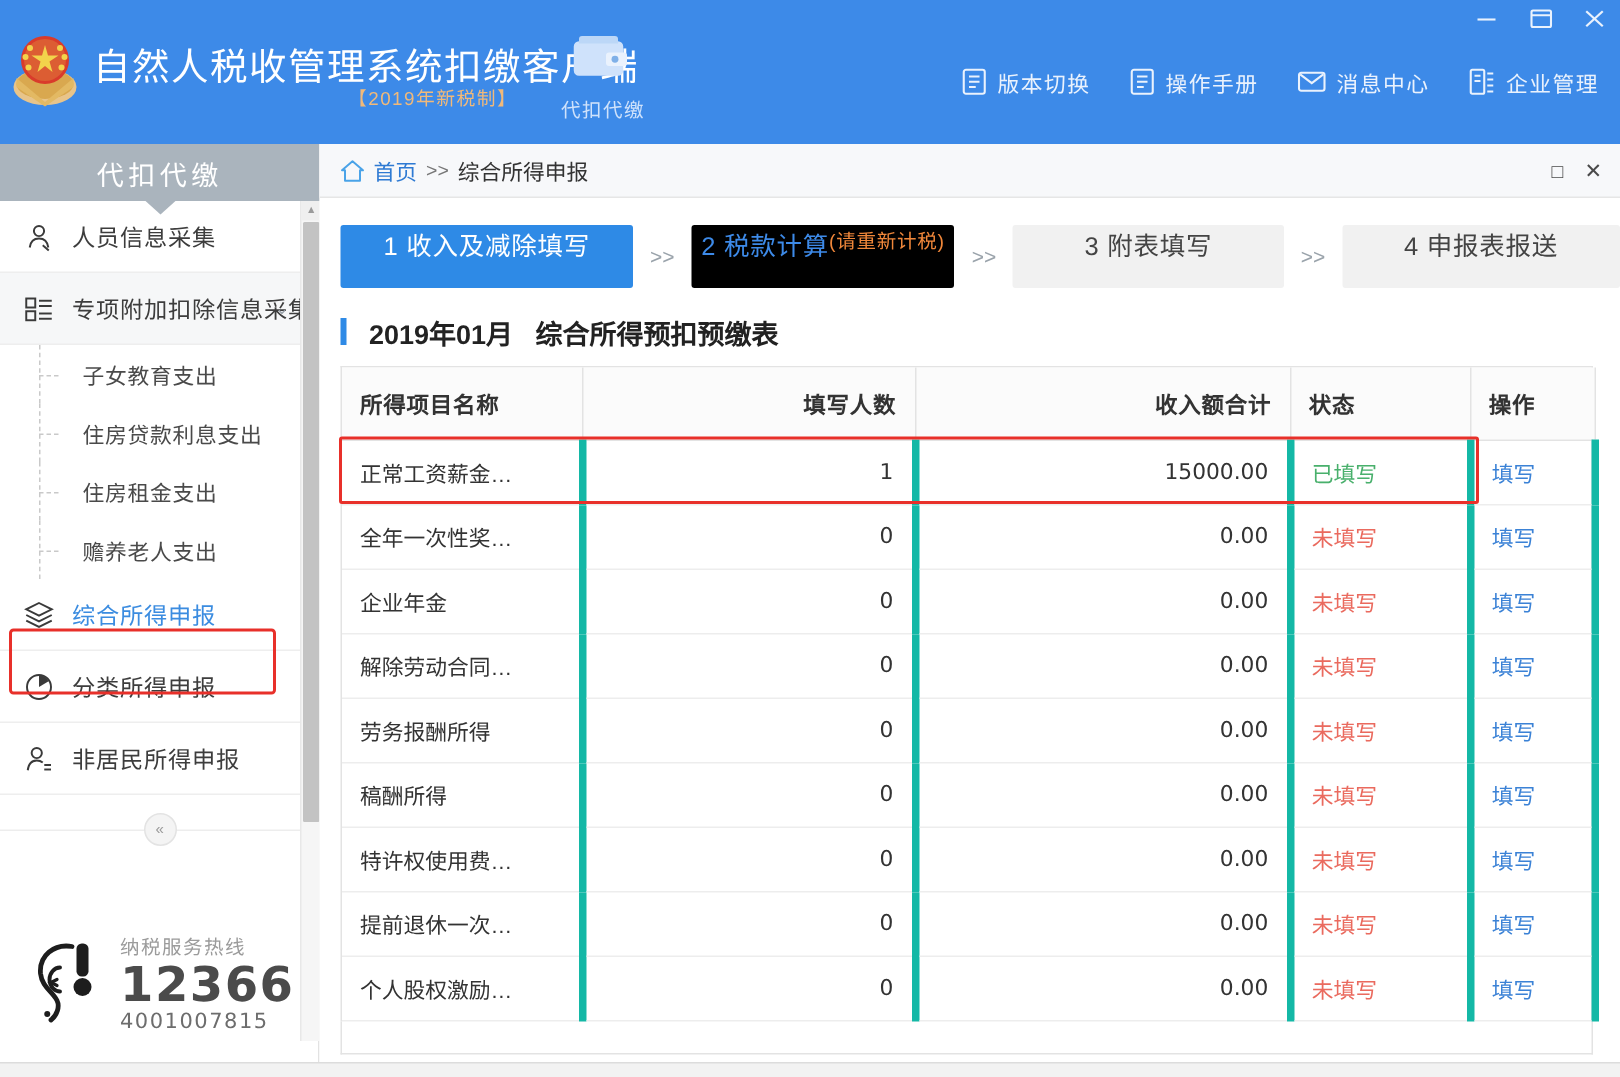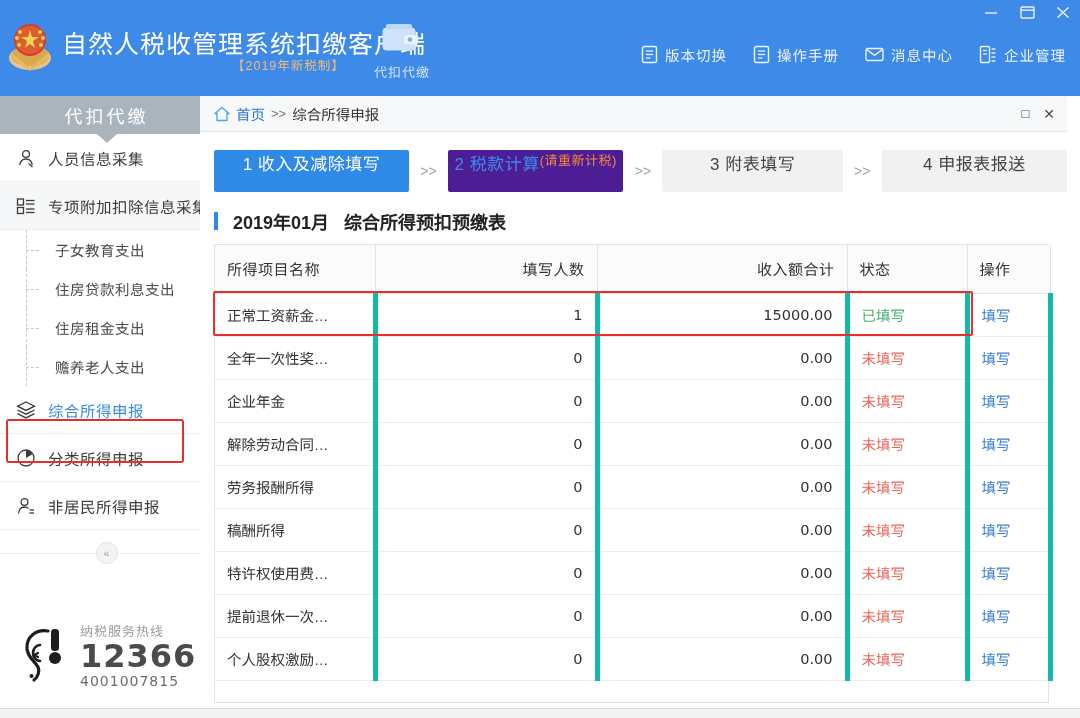--- a/index.html
+++ b/index.html
@@ -138,21 +138,21 @@
     font-size: 32px; color: #4b4b4b; font-weight: bold; letter-spacing: 1px;
     margin-top: 2px; font-family: "DejaVu Sans", sans-serif;
   }
   .hotline-sub {
     font-size: 14px; color: #6d6d6d; letter-spacing: 1px; margin-top: 2px;
     font-family: "DejaVu Sans", sans-serif;
   }
 
   
   .content {
-    position: absolute; left: 200px; top: 96px; width: 867px; height: 620px;
+    position: absolute; left: 213px; top: 96px; width: 867px; height: 620px;
     background: #ffffff;
   }
   .breadcrumb-bar {
     position: relative; height: 36px; background: #f7f8fa;
     border-bottom: 1px solid #e6e6e6; display: flex; align-items: center;
     padding-left: 14px; gap: 6px;
   }
   .crumb-home { color: #2e7ad3; font-size: 14.5px; cursor: default; }
   .crumb-sep { color: #777; font-size: 13px; }
   .crumb-cur { color: #333; font-size: 14.5px; }
@@ -162,21 +162,21 @@
   }
 
   .steps {
     display: flex; align-items: center; gap: 0; padding: 18px 0 0 14px;
   }
   .step {
     height: 42px; display: flex; align-items: flex-start; justify-content: center;
     font-size: 17px; cursor: default; border-radius: 2px; letter-spacing: 0.5px;
   }
   .step-1 { width: 200px; background: #2e8ae6; color: #fff; }
-  .step-2 { width: 180px; background: #4c1d95; color: #3d8ae8; }
+  .step-2 { width: 180px; background: #000000; color: #3d8ae8; }
   .step-2 .warn { color: #f0873a; font-size: 13px; }
   .step-3 { width: 185px; background: #f1f1f1; color: #444; }
   .step-4 { width: 190px; background: #f1f1f1; color: #444; }
   .step-arrow {
     width: 40px; text-align: center; color: #9aa3ab; font-size: 14px;
   }
 
   .table-title {
     margin: 16px 0 10px 14px; display: flex; align-items: center; gap: 15px;
     font-size: 18px; color: #222; font-weight: bold;
@@ -185,21 +185,21 @@
     width: 4px; height: 18px; background: #2e8ae6; display: inline-block;
   }
   .title-sub { font-weight: bold; }
 
   .tbl-wrap {
     position: relative; margin-left: 14px; width: 835px;
     border: 1px solid #e3e3e3; border-bottom: none;
   }
   table.grid { width: 100%; border-collapse: collapse; table-layout: fixed; }
   table.grid th {
-    background: #fbfbfb; font-weight: normal; color: #333; font-size: 15px;
+    background: #fbfbfb; font-weight: bold; color: #333; font-size: 15px;
     height: 48px; border-bottom: 1px solid #e3e3e3; border-right: 1px solid #e3e3e3;
     padding: 0 12px; letter-spacing: 0.5px;
   }
   table.grid td {
     height: 43px; font-size: 14.5px; border-bottom: 1px solid #ededed;
     border-right: 5px solid #14b8a6; padding: 0 12px; color: #333;
   }
   .c-name { width: 160px; text-align: left; }
   .c-count { width: 222px; text-align: right; }
   .c-amount { width: 250px; text-align: right; }

